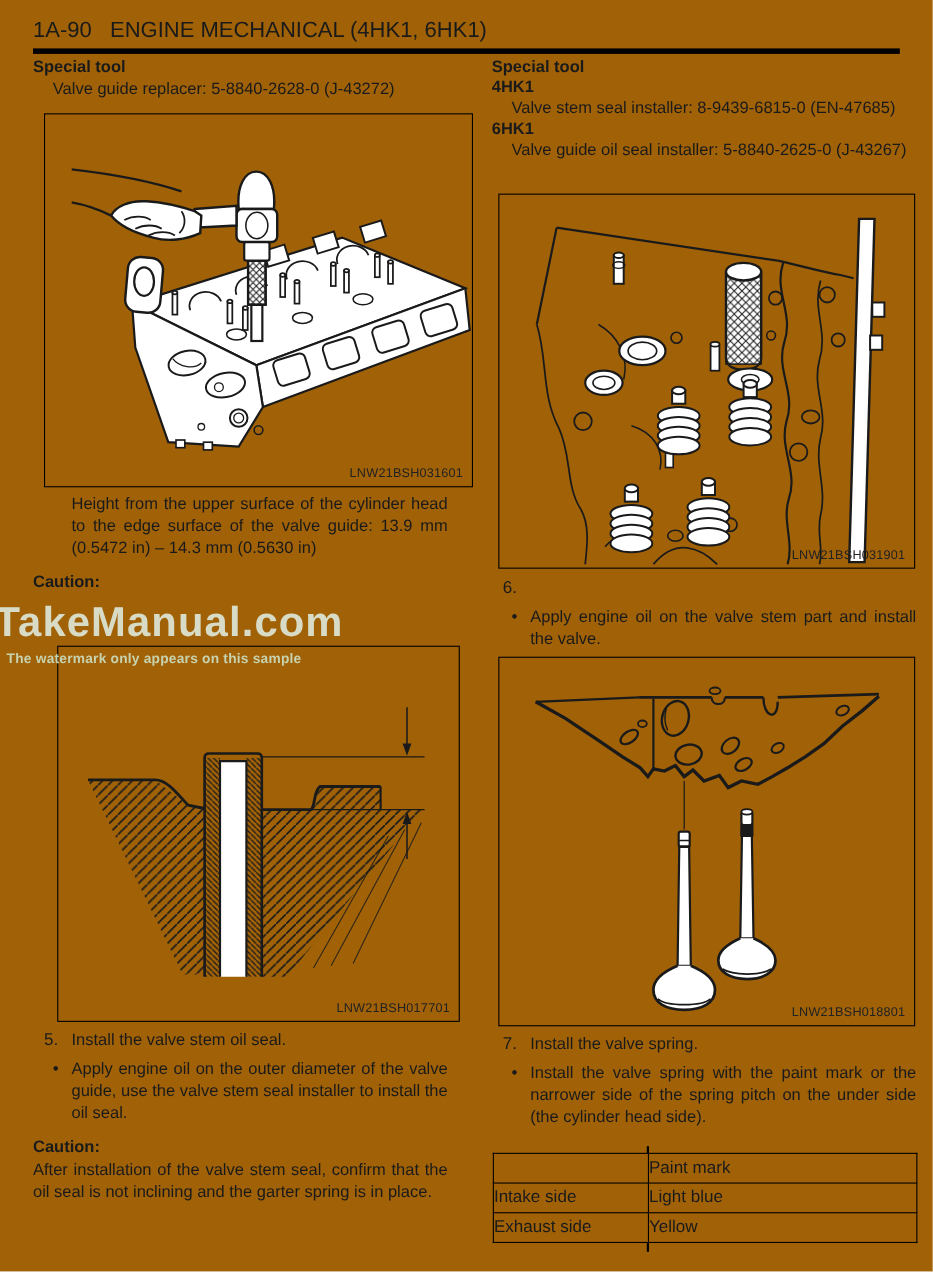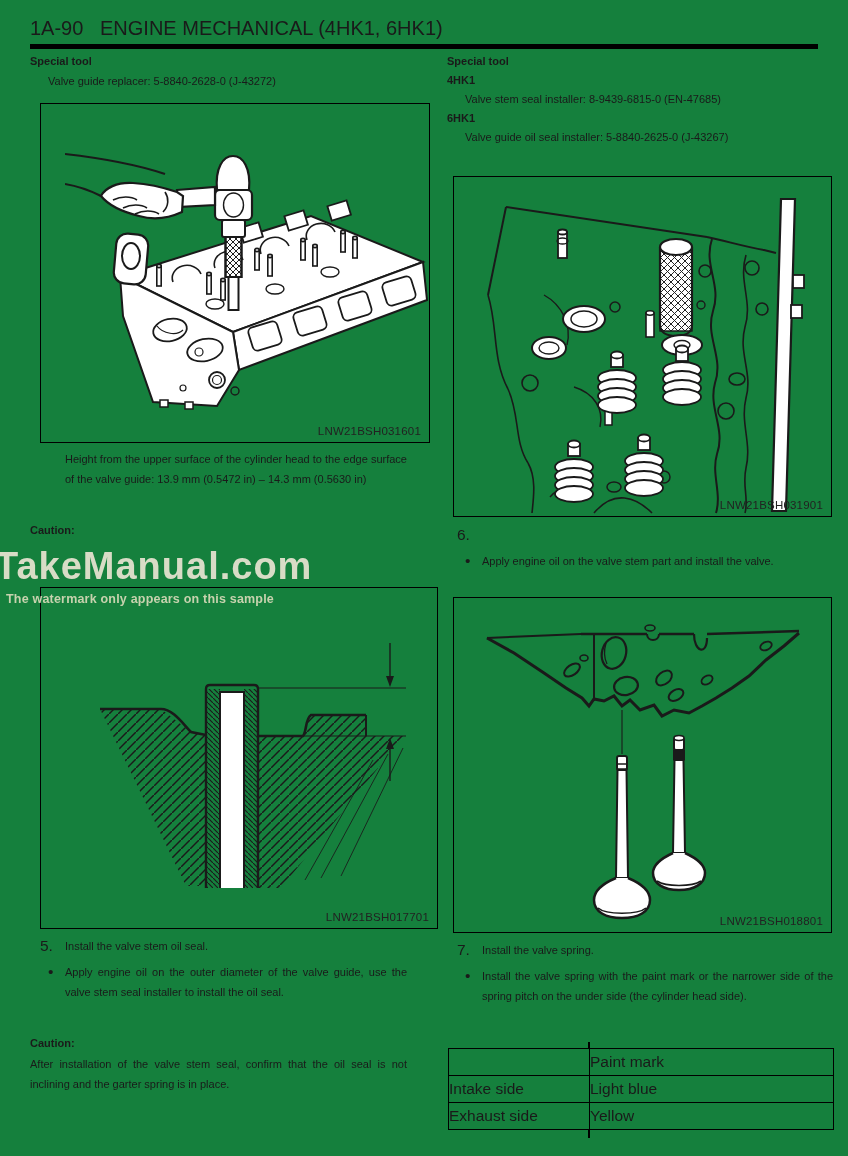--- a/index.html
+++ b/index.html
@@ -1,24 +1,24 @@
 <!DOCTYPE html>
 <html><head>
 <meta charset="utf-8">
 <style>
   html,body{margin:0;padding:0;background:#ffffff;}
   .page{
-    position:relative;width:848px;height:1156px;background:#15803d;
+    position:relative;width:848px;height:1156px;background:#a16207;
     font-family:"Liberation Sans", sans-serif;color:#111;overflow:hidden;
   }
   .abs{position:absolute;}
   .hdr{font-size:20px;color:#1a1a1a;white-space:nowrap;}
   .rule{background:#000;}
   .b{font-weight:bold;}
-  .body-t{font-size:11px;line-height:20px;color:#1a1a1a;}
+  .body-t{font-size:15px;line-height:20px;color:#1a1a1a;}
   .just{text-align:justify;}
   .figbox{border:1.6px solid #000;background:transparent;z-index:2;}
   .figlabel{position:absolute;right:8px;bottom:5px;font-size:11.5px;color:#222;letter-spacing:.2px;}
   .step-num{position:absolute;font-size:15.5px;line-height:20px;color:#1a1a1a;}
   .bullet{position:absolute;font-size:15.5px;line-height:20px;color:#1a1a1a;}
   .wm-big{font-size:38px;font-weight:bold;color:#d8dcc6;letter-spacing:1px;z-index:1;white-space:nowrap;}
   .wm-small{font-size:12.5px;font-weight:bold;color:#c7d2ae;z-index:3;white-space:nowrap;letter-spacing:.2px;}
   table.paint{border-collapse:collapse;z-index:2;}
   table.paint td{
     border:1.5px solid #000;height:26px;text-align:left;vertical-align:middle;
@@ -132,21 +132,21 @@
         <path d="M100,88 C104,94 104,102 98,108" stroke-width="1.6"></path>
       </g>
     </svg>
     <span class="figlabel">LNW21BSH031601</span>
   </div>
 
   <div class="abs body-t just" style="left:65px;top:449px;width:342px;">Height from the upper surface of the cylinder head to the edge surface of the valve guide: 13.9 mm (0.5472 in) – 14.3 mm (0.5630 in)</div>
 
   <div class="abs body-t b" style="left:30px;top:520px;">Caution:</div>
 
-  <div class="abs figbox" style="left:40px;top:587px;width:364px;height:340px;padding-left:32px;">
+  <div class="abs figbox" style="left:52px;top:587px;width:364px;height:340px;">
     <svg width="364" height="340" viewBox="0 0 364 340">
       <defs>
         <pattern id="hatchL" width="9" height="9" patternUnits="userSpaceOnUse">
           <path d="M0,9 L9,0" stroke="#1a1a1a" stroke-width="1.5"></path>
         </pattern>
         <pattern id="wallH" width="5" height="5" patternUnits="userSpaceOnUse">
           <path d="M0,0 L5,5" stroke="#1a1a1a" stroke-width="1.2"></path>
         </pattern>
       </defs>
 

